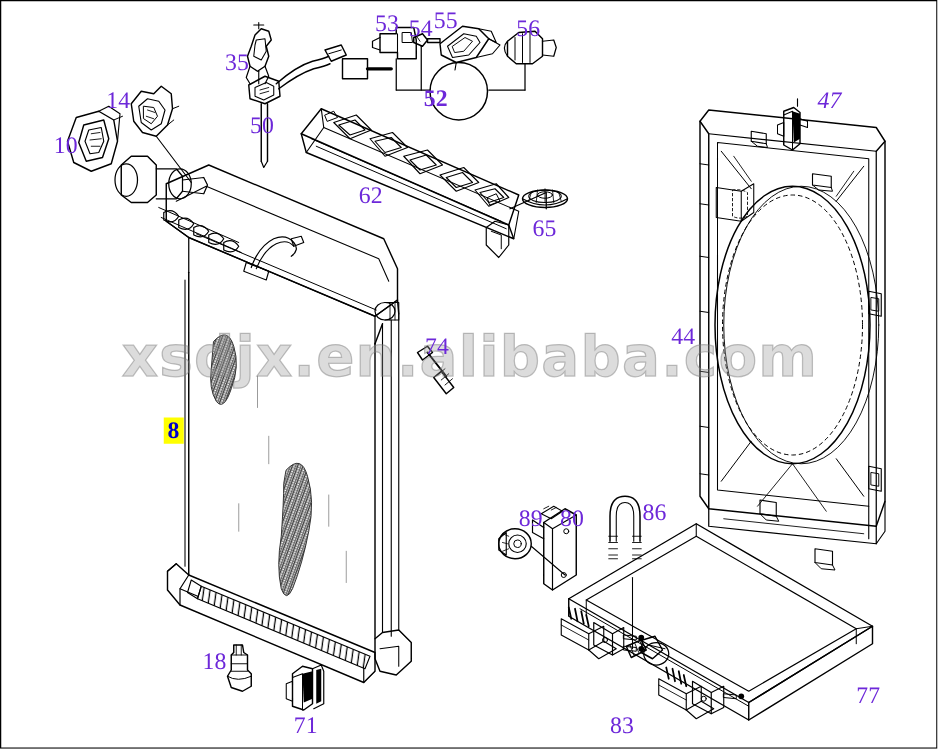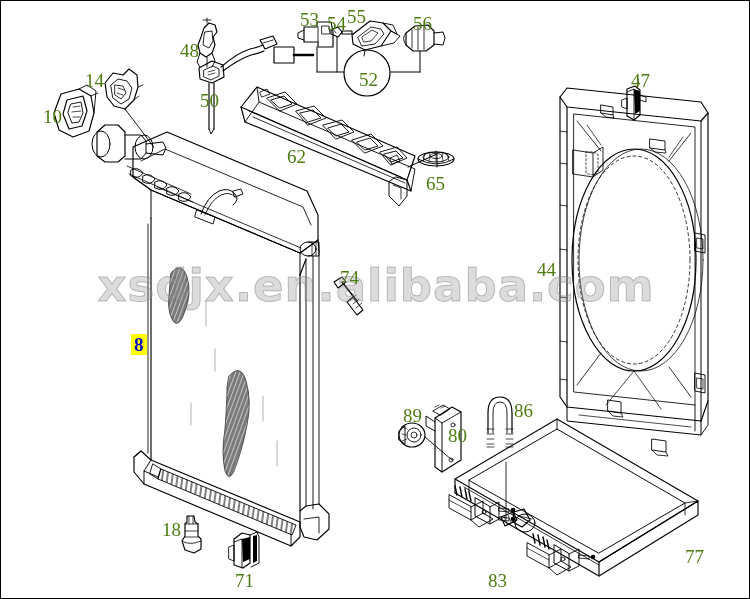--- a/index.html
+++ b/index.html
@@ -24,21 +24,21 @@
     position: absolute;
     left: 0;
     top: 0;
     width: 750px;
     height: 599px;
   }
   .callout {
     position: absolute;
     font-family: "Liberation Serif", serif;
     font-size: 19px;
-    color: #4d7c0f;
+    color: #6d28d9;
     line-height: 1;
     white-space: nowrap;
     user-select: none;
   }
   .callout.highlight {
     background: #ffff00;
     color: #0000cc;
     font-weight: bold;
     padding: 1px 3px;
   }
@@ -437,35 +437,35 @@
       <path d="M505 518 L505 461" stroke-width="0.85"></path>
 
     </g>
   </svg>
 
   <div class="watermark">xsdjx.en.alibaba.com</div>
 
   <div id="callout-layer">
       <div class="callout" style="left: 42px; top: 106px;">10</div>
       <div class="callout" style="left: 84px; top: 70px;">14</div>
-      <div class="callout" style="left: 179px; top: 40px;">48</div>
+      <div class="callout" style="left: 179px; top: 40px;">35</div>
       <div class="callout" style="left: 199px; top: 90px;">50</div>
       <div class="callout" style="left: 299px; top: 9px;">53</div>
       <div class="callout" style="left: 326px; top: 13px;">54</div>
       <div class="callout" style="left: 346px; top: 6px;">55</div>
       <div class="callout" style="left: 412px; top: 13px;">56</div>
-      <div class="callout" style="left: 358px; top: 69px;">52</div>
+      <div class="callout" style="left: 338px; top: 69px; font-weight: bold;">52</div>
       <div class="callout" style="left: 286px; top: 146px;">62</div>
       <div class="callout" style="left: 425px; top: 173px;">65</div>
-      <div class="callout" style="left: 630px; top: 70px;">47</div>
+      <div class="callout" style="left: 653px; top: 70px; font-style: italic;">47</div>
       <div class="callout" style="left: 536px; top: 259px; text-align: right;">44</div>
       <div class="callout highlight" style="left: 130px; top: 333px;">8</div>
       <div class="callout" style="left: 339px; top: 267px;">74</div>
       <div class="callout" style="left: 161px; top: 519px;">18</div>
       <div class="callout" style="left: 234px; top: 570px;">71</div>
-      <div class="callout" style="left: 402px; top: 405px;">89</div>
-      <div class="callout" style="left: 447px; top: 405px; margin-top: 20px;">80</div>
+      <div class="callout" style="left: 414px; top: 405px;">89</div>
+      <div class="callout" style="left: 447px; top: 405px;">80</div>
       <div class="callout" style="left: 513px; top: 400px;">86</div>
       <div class="callout" style="left: 487px; top: 570px;">83</div>
       <div class="callout" style="left: 684px; top: 546px;">77</div>
     </div>
 
 </div>
 
 </body></html>

